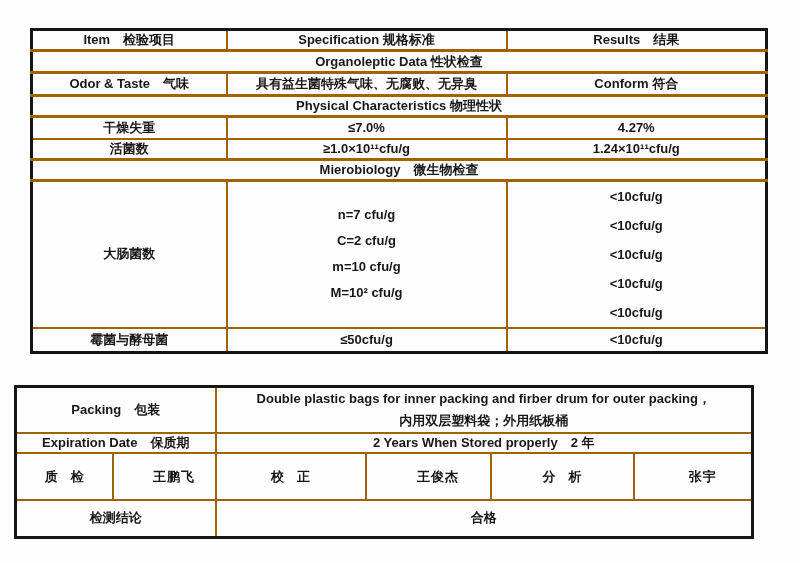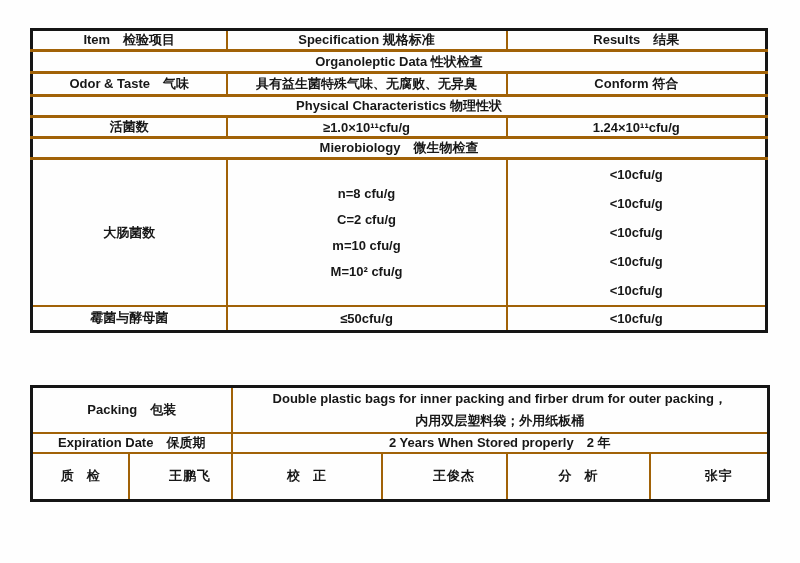--- a/index.html
+++ b/index.html
@@ -25,21 +25,21 @@
     text-align: center;
     vertical-align: middle;
     font-weight: bold;
     font-size: 13px;
     color: #171717;
     padding: 0 4px;
     overflow: hidden;
     white-space: nowrap;
   }
   .t1 { left: 30px; top: 28px; width: 738px; }
-  .t2 { left: 30px; top: 385px; width: 740px; }
+  .t2 { left: 14px; top: 385px; width: 740px; }
   tr.section td {
     border-top-width: 3px;
     border-bottom-width: 3px;
     text-align: center;
   }
   .lines { display: flex; flex-direction: column; justify-content: center; }
   .spec-lines  div { line-height: 26px; }
   .result-lines div { line-height: 29px; }
   .pack-line { line-height: 22px; }
   .sig-name { letter-spacing: 1px; padding-left: 24px; }
@@ -70,36 +70,41 @@
       <tr style="height:23px">
         <td>Odor &amp; Taste　气味</td>
         <td>具有益生菌特殊气味、无腐败、无异臭</td>
         <td>Conform 符合</td>
       </tr>
 
       <tr class="section" style="height:16px">
         <td colspan="3">Physical Characteristics 物理性状</td>
       </tr>
 
+      <tr style="height:22px">
+        <td>干燥失重</td>
+        <td>≤7.0%</td>
+        <td>4.27%</td>
+      </tr>
 
       <tr style="height:16px">
         <td>活菌数</td>
         <td>≥1.0×10¹¹cfu/g</td>
         <td>1.24×10¹¹cfu/g</td>
       </tr>
 
       <tr class="section" style="height:21px">
         <td colspan="3">Mierobiology　微生物检查</td>
       </tr>
 
       <tr style="height:100px">
         <td>大肠菌数</td>
         <td>
           <div class="lines spec-lines">
-            <div>n=8 cfu/g</div>
+            <div>n=7 cfu/g</div>
             <div>C=2 cfu/g</div>
             <div>m=10 cfu/g</div>
             <div>M=10² cfu/g</div>
           </div>
         </td>
         <td>
           <div class="lines result-lines">
             <div>&lt;10cfu/g</div>
             <div>&lt;10cfu/g</div>
             <div>&lt;10cfu/g</div>
@@ -142,16 +147,20 @@
 
       <tr style="height:47px">
         <td>质　检</td>
         <td class="sig-name">王鹏飞</td>
         <td>校　正</td>
         <td class="sig-name">王俊杰</td>
         <td>分　析</td>
         <td class="sig-name">张宇</td>
       </tr>
 
+      <tr style="height:37px">
+        <td colspan="2">检测结论</td>
+        <td colspan="4">合格</td>
+      </tr>
     </tbody>
   </table>
 
 </div>
 
 </body></html>

